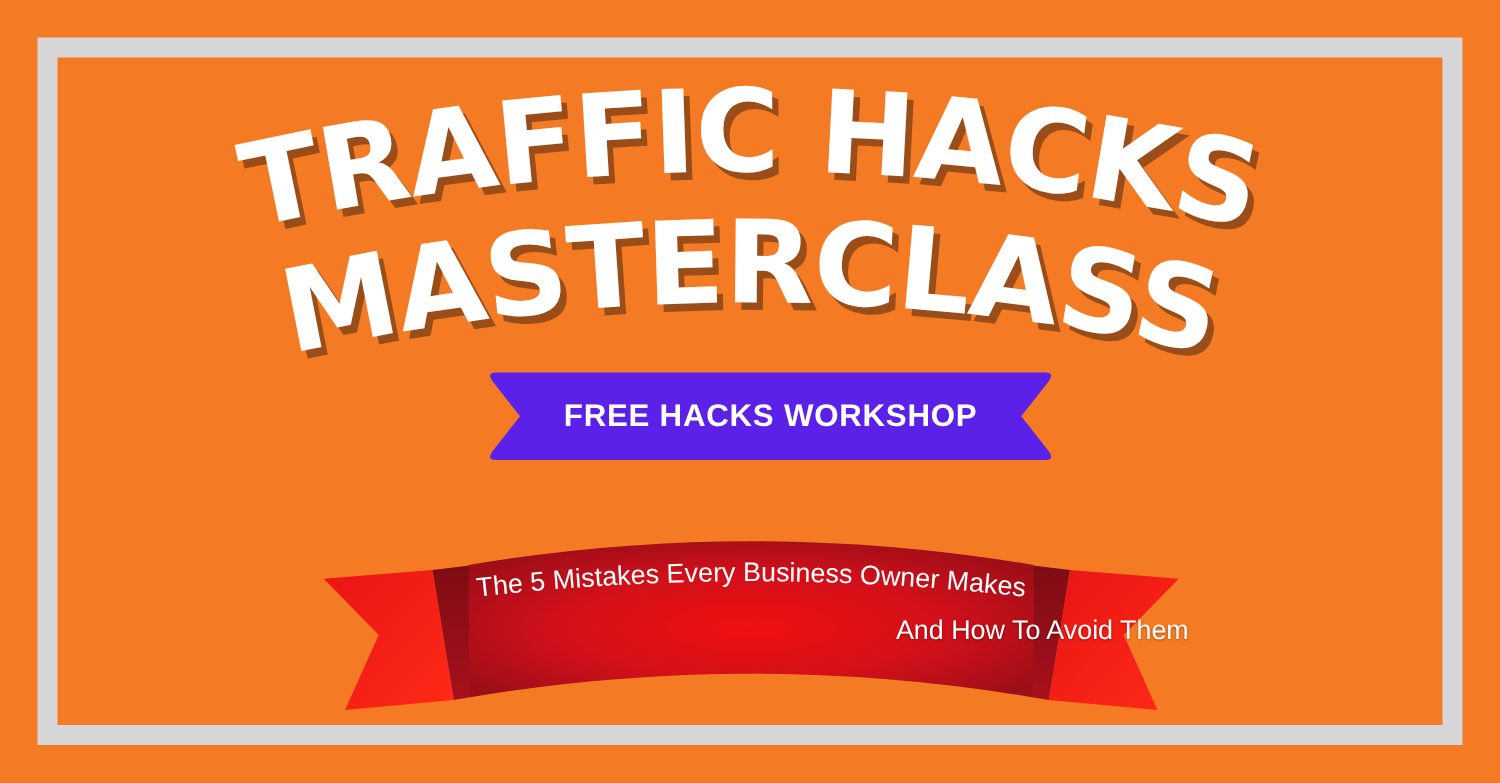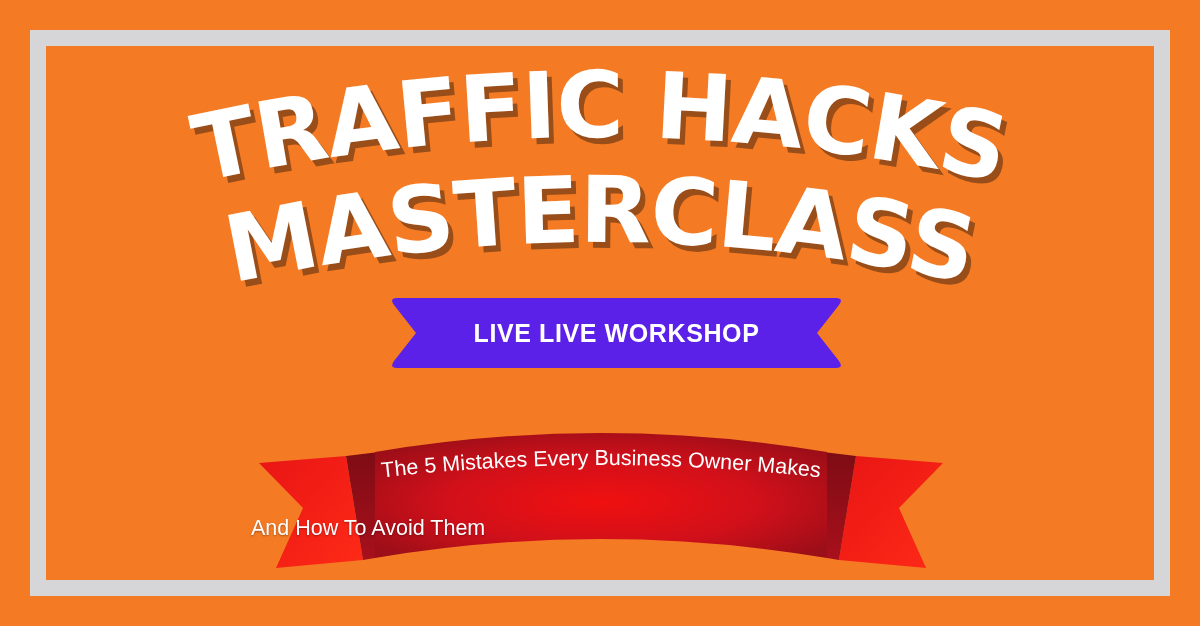--- a/index.html
+++ b/index.html
@@ -75,27 +75,26 @@
   }
   .ribbon svg{display:block;overflow:visible;}
   .ribbon-text{
     fill:#FFFFFF;
     font-family:"Liberation Sans", sans-serif;
     font-size:21.5px;
   }
   .ribbon-line2{
     position:absolute;
     left:0;top:84px;width:700px;
-    text-align:left;
+    text-align:right;
     color:#FFFFFF;
     font-size:21.5px;
     font-family:"Liberation Sans", sans-serif;
     text-shadow:0 1px 2px rgba(0,0,0,.35);
     white-space:nowrap;
-    margin-top:24px;
   }
 </style>
 </head>
 <body>
 
 <div class="poster">
 
   <div class="frame-gray"></div>
 
   <div class="stage">
@@ -135,21 +134,21 @@
                  Q 455,2 450,9
                  L 428,37
                  L 450,65
                  Q 455,72 447,72
                  L 8,72
                  Q 0,72 5,65
                  L 27,37
                  L 5,9
                  Q 0,2 8,2 Z" fill="#5B21E8"></path>
       </svg>
-      <div class="purple-label">LIVE LIVE WORKSHOP</div>
+      <div class="purple-label">FREE HACKS WORKSHOP</div>
     </div>
 
     <div class="ribbon">
       <svg width="700" height="160" viewBox="0 0 700 160">
         <defs>
           <radialGradient id="ribbonGrad" cx="50%" cy="55%" r="62%">
             <stop offset="0%" stop-color="#F01010"></stop>
             <stop offset="55%" stop-color="#D2101A"></stop>
             <stop offset="100%" stop-color="#9C0E18"></stop>
           </radialGradient>

